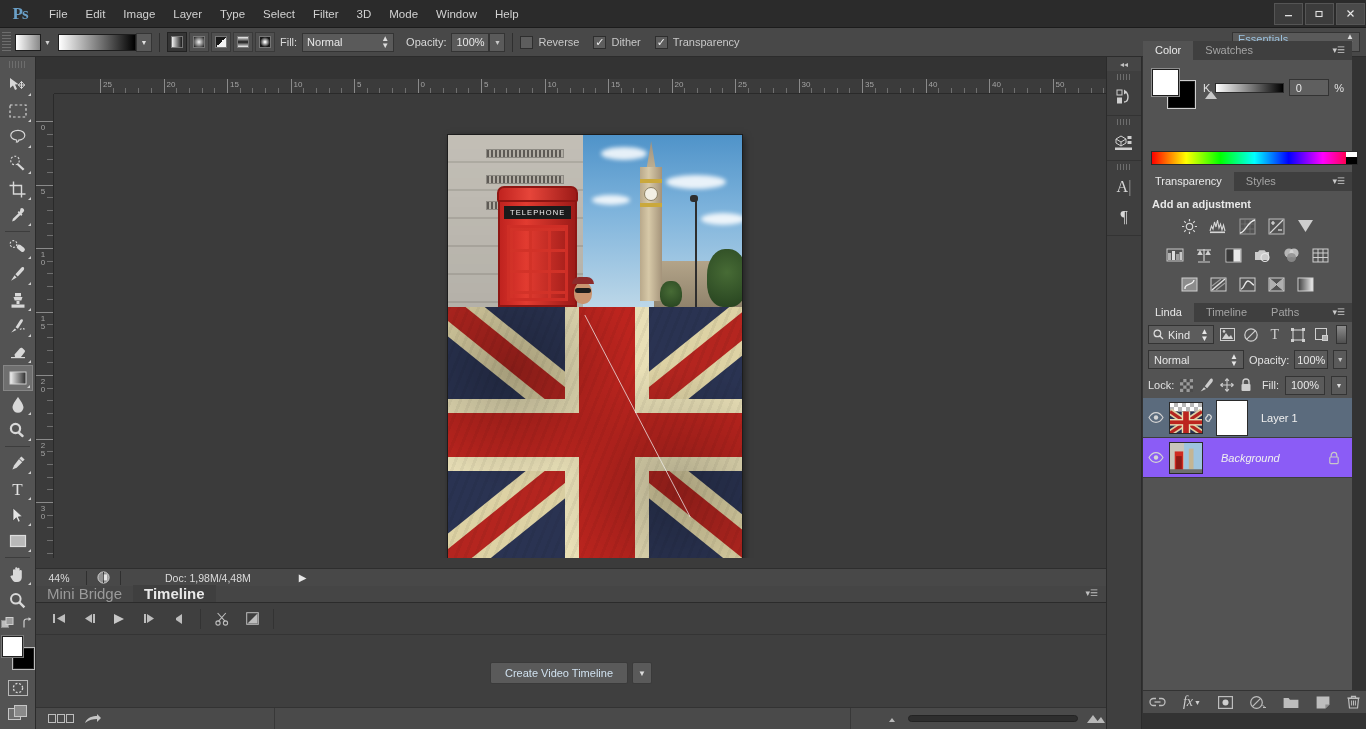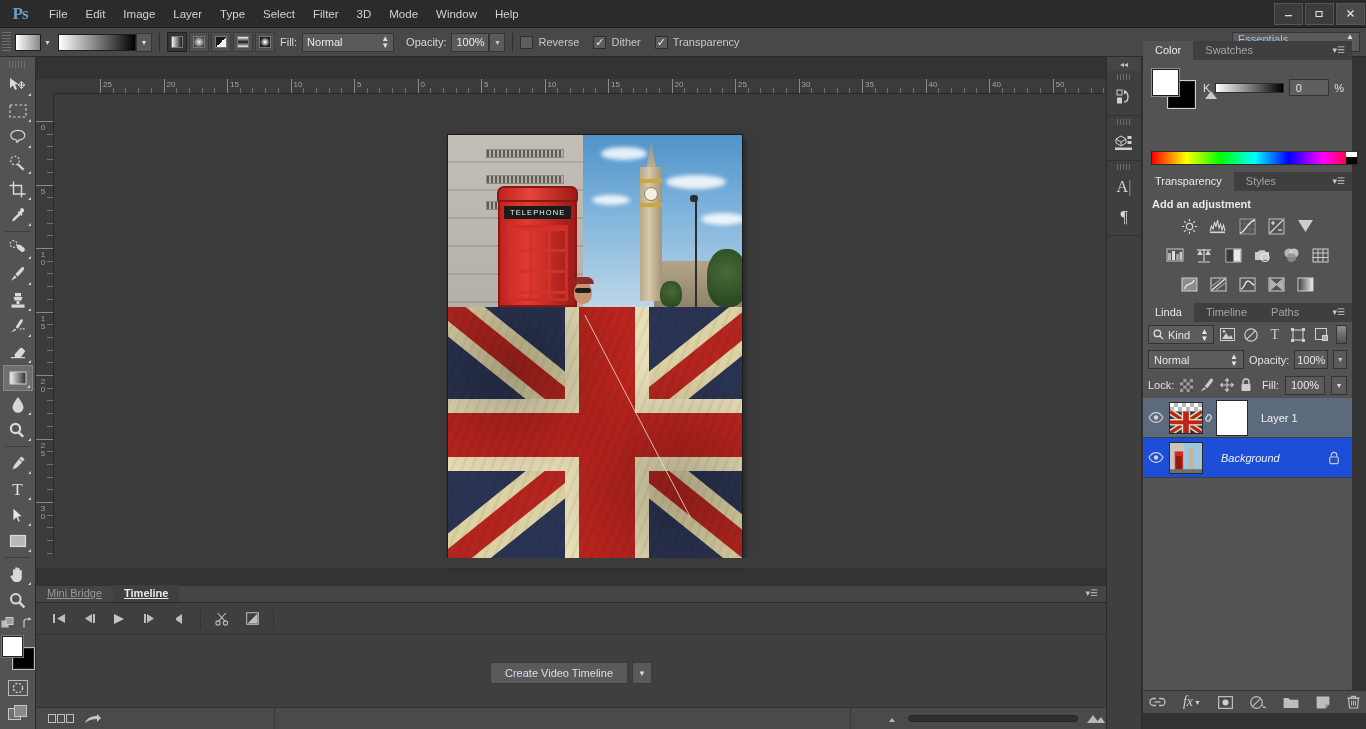--- a/index.html
+++ b/index.html
@@ -210,21 +210,21 @@
   .zoomfield { width:46px; text-align:center; }
   .stat-sep { width:1px; height:14px; background:#2f2f2f; margin:0 4px; }
   .doc-text { flex:0 0 auto; padding-left:40px; }
   .scroll-h {
     position:absolute; left:36px; top:558px; width:1070px; height:10px; background:#3b3b3b;
   }
 
   
   .tl-panel { position:absolute; left:36px; top:586px; width:1070px; height:143px; background:#3f3f3f; }
   .tl-tabs { height:17px; background:#454545; display:flex; align-items:flex-end; border-bottom:1px solid #2b2b2b; }
-  .tl-tab { height:17px; padding:0 11px; line-height:17px; font-size:11px; color:#9a9a9a;text-decoration:underline; }
+  .tl-tab { height:17px; padding:0 11px; line-height:17px; font-size:15px; color:#9a9a9a; }
   .tl-tab.active { background:#3f3f3f; color:#e8e8e8; font-weight:bold; }
   .tl-menu { margin-left:auto; padding:0 8px; color:#c0c0c0; font-size:9px; line-height:17px; }
   .tl-toolrow { height:32px; background:#3f3f3f; display:flex; align-items:center;
     border-bottom:1px solid #343434; }
   .tl-btn { width:30px; height:32px; display:flex; align-items:center; justify-content:center; color:#bdbdbd; }
   .tl-vsep { width:1px; height:20px; background:#333; margin:0 6px; }
   .tl-body { height:76px; background:#3f3f3f; display:flex; align-items:center; justify-content:center; }
   .cvt-wrap { display:flex; align-items:center; gap:4px; }
   .cvt-btn {
     height:22px; padding:0 14px; background:#5a5a5a; border:1px solid #3a3a3a;
@@ -287,21 +287,21 @@
   .kind-box { width:72px; height:19px; background:#5c5c5c; border:1px solid #333; display:flex;
     align-items:center; padding:0 4px; gap:4px; font-size:11px; color:#e6e6e6; }
   .kind-box .spin { margin-left:auto; font-size:8px; line-height:7px; }
   .lf-ico { width:22px; height:20px; display:flex; align-items:center; justify-content:center; color:#cfcfcf; }
   .lf-toggle { width:12px; height:19px; background:linear-gradient(to bottom,#8d8d8d,#4f4f4f); border:1px solid #333; }
   .blend-row { height:25px; display:flex; align-items:center; padding:0 5px; gap:5px; }
   .blend-box { width:112px; height:19px; background:#5c5c5c; border:1px solid #333; display:flex;
     align-items:center; padding:0 5px; font-size:11px; color:#e6e6e6; }
   .blend-box .spin { margin-left:auto; font-size:8px; line-height:7px; }
   .lock-row { height:26px; display:flex; align-items:center; padding:0 5px; gap:6px; font-size:11px; color:#e0e0e0; }
-  .layer-list { background:#1d4ed8; }
+  .layer-list { background:#8b5cf6; }
   .layer-row { height:40px; display:flex; align-items:center; border-bottom:1px solid #3d3d3d; }
   .layer-row.sel { background:#5b6b7d; }
   .eye { width:26px; display:flex; align-items:center; justify-content:center; color:#d4d4d4; }
   .thumb { width:34px; height:32px; border:1px solid #2a2a2a; overflow:hidden; position:relative; background:#fff; }
   .mini-flag { position:absolute; inset:0; }
   .checker { position:absolute; inset:0;
     background-image:
       linear-gradient(45deg,#b8b8b8 25%,transparent 25%,transparent 75%,#b8b8b8 75%),
       linear-gradient(45deg,#b8b8b8 25%,#fff 25%,#fff 75%,#b8b8b8 75%);
     background-size:8px 8px; background-position:0 0,4px 4px; }
@@ -799,20 +799,34 @@
             <path d="M148 8 L262 210" stroke="#f2f2f2" stroke-width="0.9" fill="none" opacity="0.85"></path>
           </svg>
         </div>
 
       </div>
     </div>
   </div>
 
   <div class="scroll-h"></div>
 
+  <div class="statusbar">
+    <div class="zoomfield">44%</div>
+    <div class="stat-sep"></div>
+    <div style="padding:0 6px">
+      <svg width="13" height="13" viewBox="0 0 13 13">
+          <circle cx="6.5" cy="6.5" r="5.6" fill="#8f8f8f" stroke="#d0d0d0"></circle>
+          <path d="M6.5 1v11" stroke="#3a3a3a"></path>
+          <rect x="6.8" y="3.4" width="3.4" height="6" fill="#e4e4e4"></rect>
+        </svg>
+    </div>
+    <div class="stat-sep"></div>
+    <div class="doc-text">Doc: 1,98M/4,48M</div>
+    <div style="padding-left:48px;color:#e8e8e8;font-size:10px">▶</div>
+  </div>
 
   <div class="tl-panel">
     <div class="tl-tabs">
       <div class="tl-tab">Mini Bridge</div>
       <div class="tl-tab active">Timeline</div>
       <div class="tl-menu">▾☰</div>
     </div>
 
     <div class="tl-toolrow">
       <div class="tl-btn" style="margin-left:8px">

